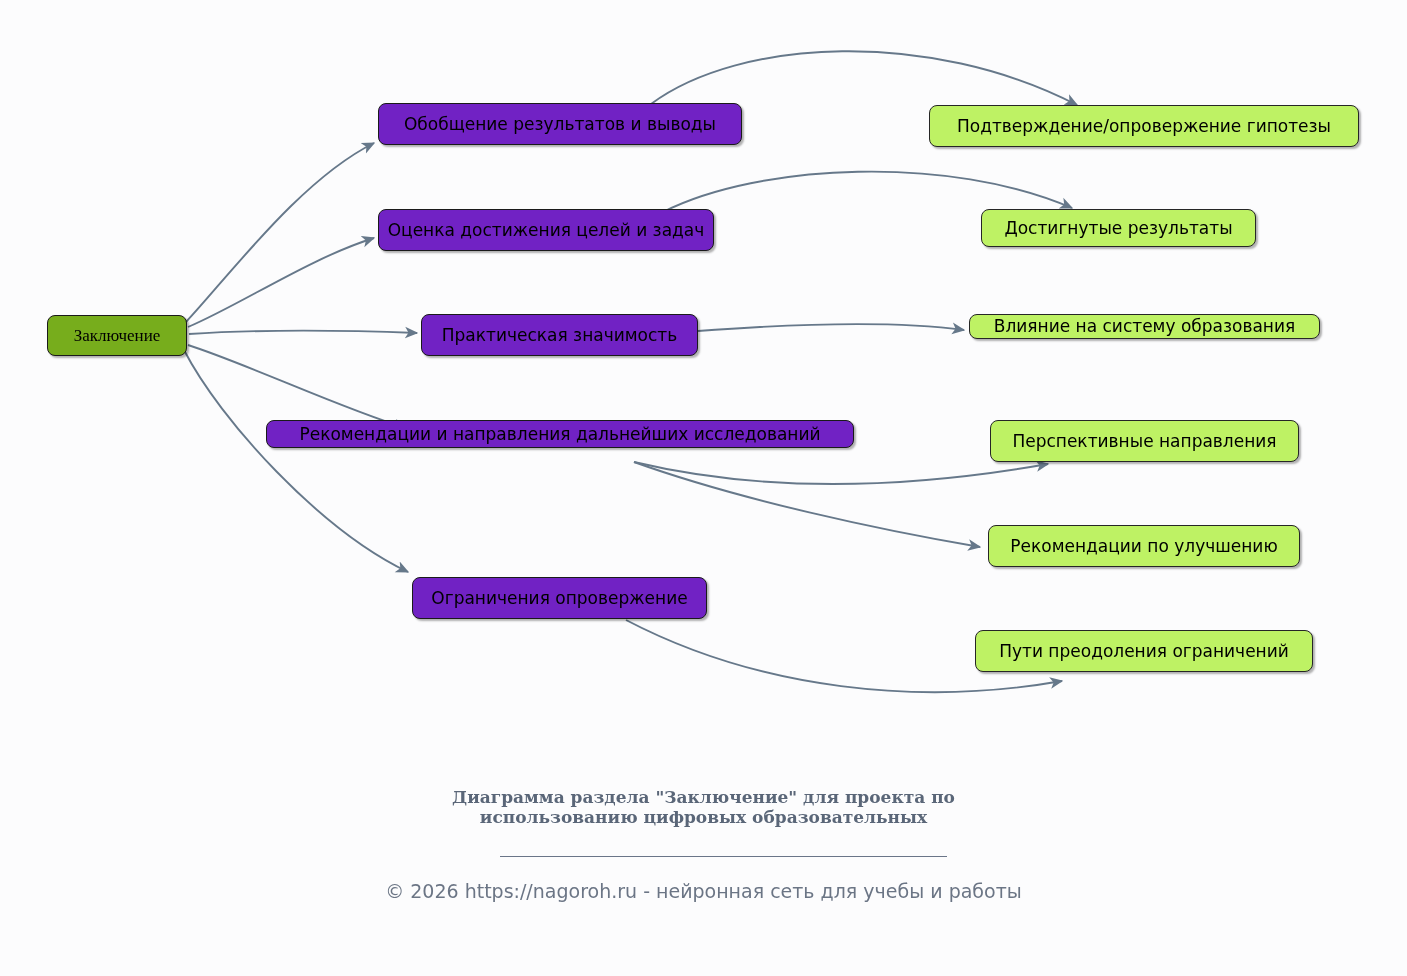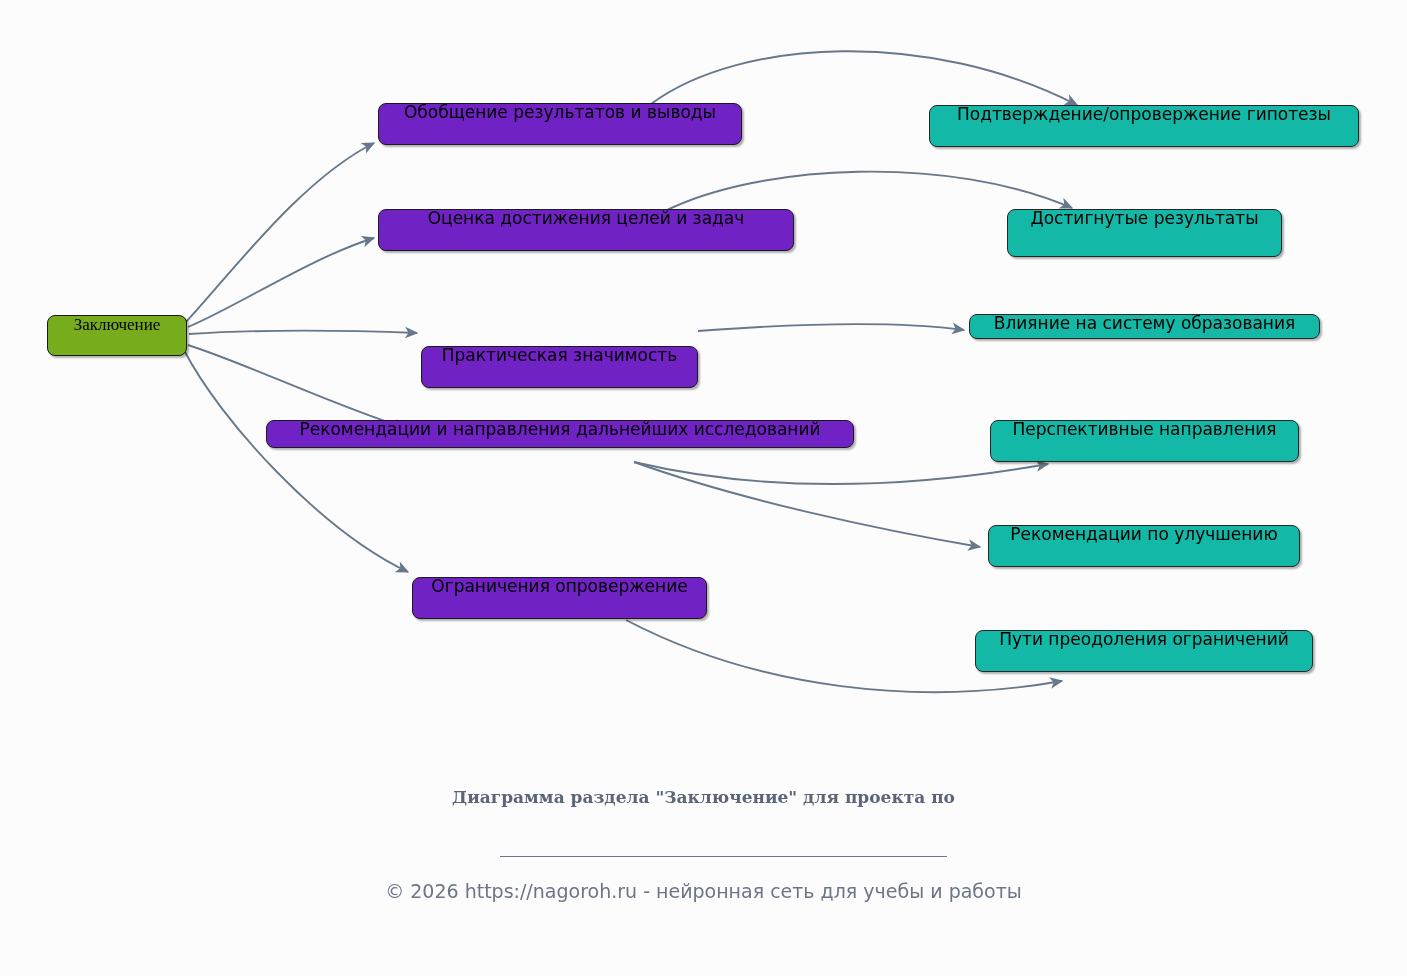--- a/index.html
+++ b/index.html
@@ -27,41 +27,42 @@
     position: absolute;
     left: 0;
     top: 0;
     width: 1407px;
     height: 976px;
   }
   .node {
     position: absolute;
     box-sizing: border-box;
     display: flex;
+    align-items: center;
     justify-content: center;
     border: 1.3px solid #1a1a1a;
     border-radius: 8px;
     font-family: "DejaVu Sans", sans-serif;
     font-size: 17px;
     line-height: 1;
     color: #000000;
     white-space: nowrap;
     box-shadow: 2px 2px 2px rgba(0,0,0,0.30);
     cursor: pointer;
     user-select: none;
   }
   .node-root {
     background: #77ad1c;
     font-family: Liberation Serif, serif;
   }
   .node-branch {
     background: #7122c4;
   }
   .node-leaf {
-    background: #14b8a6;
+    background: #bef264;
     border-color: #262626;
   }
   .caption {
     position: absolute;
     left: 0;
     width: 1407px;
     text-align: center;
     font-family: "DejaVu Serif", serif;
     font-weight: bold;
     font-size: 17px;
@@ -114,41 +115,41 @@
   <div id="node-layer">
 
     <div class="node node-root" style="left:47px; top:315px; width:140px; height:41px;">
       <span>Заключение</span>
     </div>
 
     <div class="node node-branch" style="left:378px; top:103px; width:364px; height:42px;">
       <span>Обобщение результатов и выводы</span>
     </div>
 
-    <div class="node node-branch" style="left:378px; top:209px; width:416px; height:42px;">
+    <div class="node node-branch" style="left:378px; top:209px; width:336px; height:42px;">
       <span>Оценка достижения целей и задач</span>
     </div>
 
-    <div class="node node-branch" style="left:421px; top:314px; width:277px; height:42px;margin-top:32px;">
+    <div class="node node-branch" style="left:421px; top:314px; width:277px; height:42px;">
       <span>Практическая значимость</span>
     </div>
 
     <div class="node node-branch" style="left:266px; top:420px; width:588px; height:28px;">
       <span>Рекомендации и направления дальнейших исследований</span>
     </div>
 
     <div class="node node-branch" style="left:412px; top:577px; width:295px; height:42px;">
       <span>Ограничения опровержение</span>
     </div>
 
     <div class="node node-leaf" style="left:929px; top:105px; width:430px; height:42px;">
       <span>Подтверждение/опровержение гипотезы</span>
     </div>
 
-    <div class="node node-leaf" style="left:1007px; top:209px; width:275px; height:48px;">
+    <div class="node node-leaf" style="left:981px; top:209px; width:275px; height:38px;">
       <span>Достигнутые результаты</span>
     </div>
 
     <div class="node node-leaf" style="left:969px; top:314px; width:351px; height:25px;">
       <span>Влияние на систему образования</span>
     </div>
 
     <div class="node node-leaf" style="left:990px; top:420px; width:309px; height:42px;">
       <span>Перспективные направления</span>
     </div>
@@ -158,19 +159,20 @@
     </div>
 
     <div class="node node-leaf" style="left:988px; top:525px; width:312px; height:42px;">
       <span>Рекомендации по улучшению</span>
     </div>
 
   </div>
 
   <div class="caption" style="top:787px;">
     <span class="caption-line">Диаграмма раздела "Заключение" для проекта по</span>
+    <span class="caption-line">использованию цифровых образовательных</span>
   </div>
 
   <div class="divider" style="left:500px; top:856px; width:447px;"></div>
 
   <div class="footer" style="top:880px;">© 2026 https://nagoroh.ru - нейронная сеть для учебы и работы</div>
 
 </div>
 
 </body></html>

